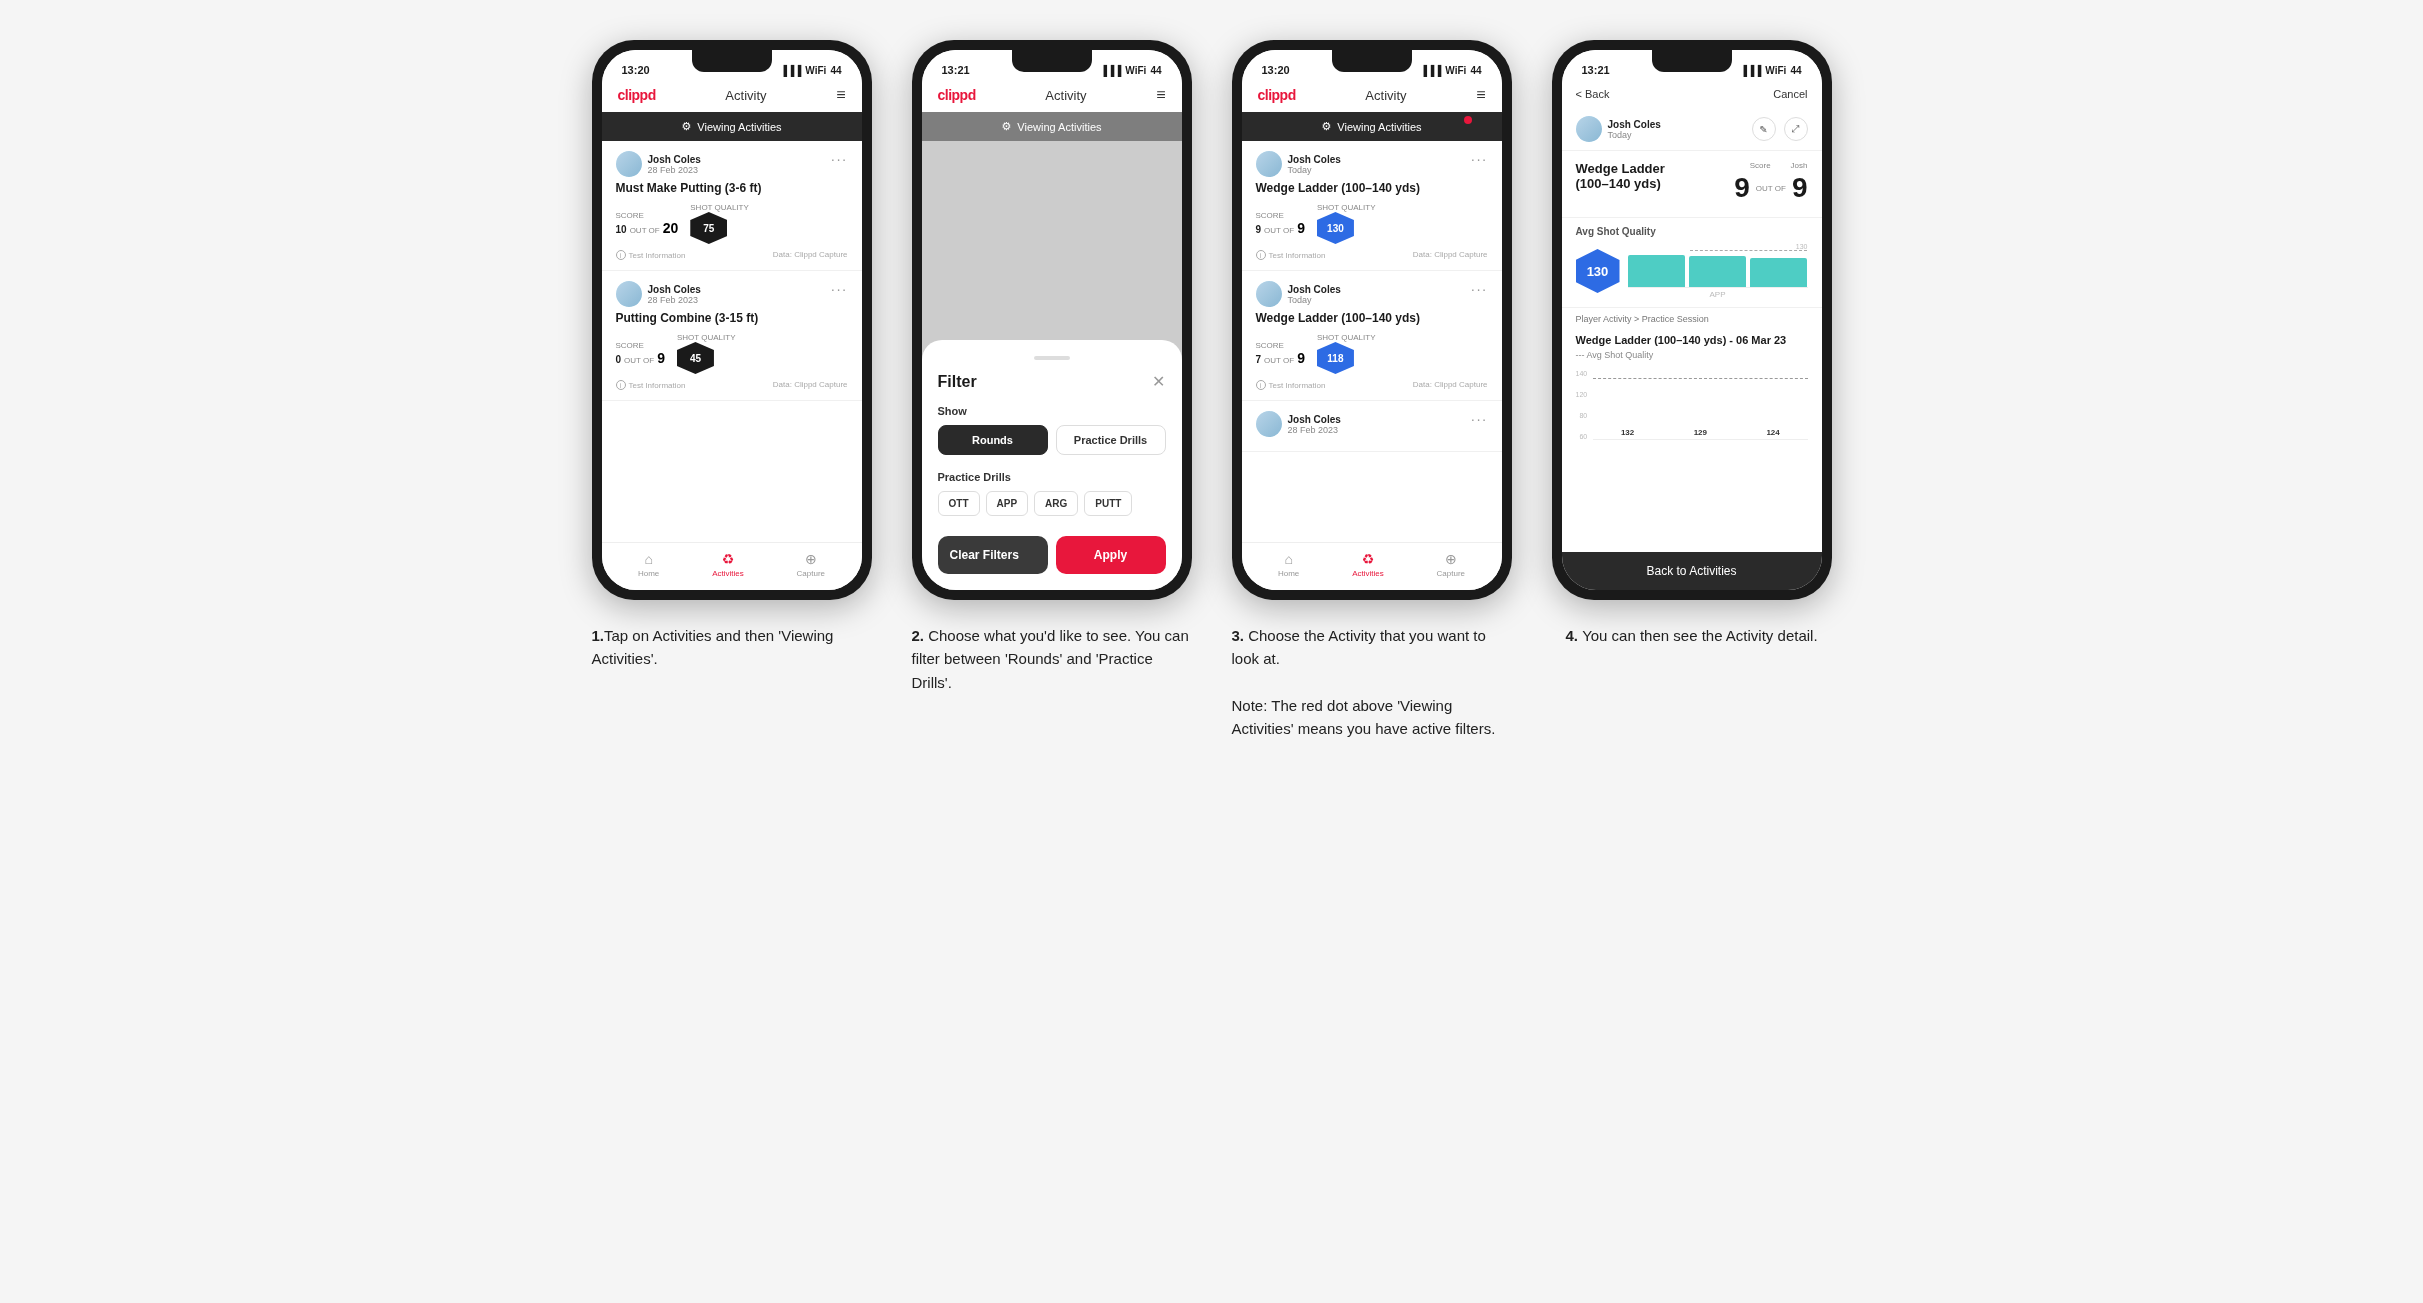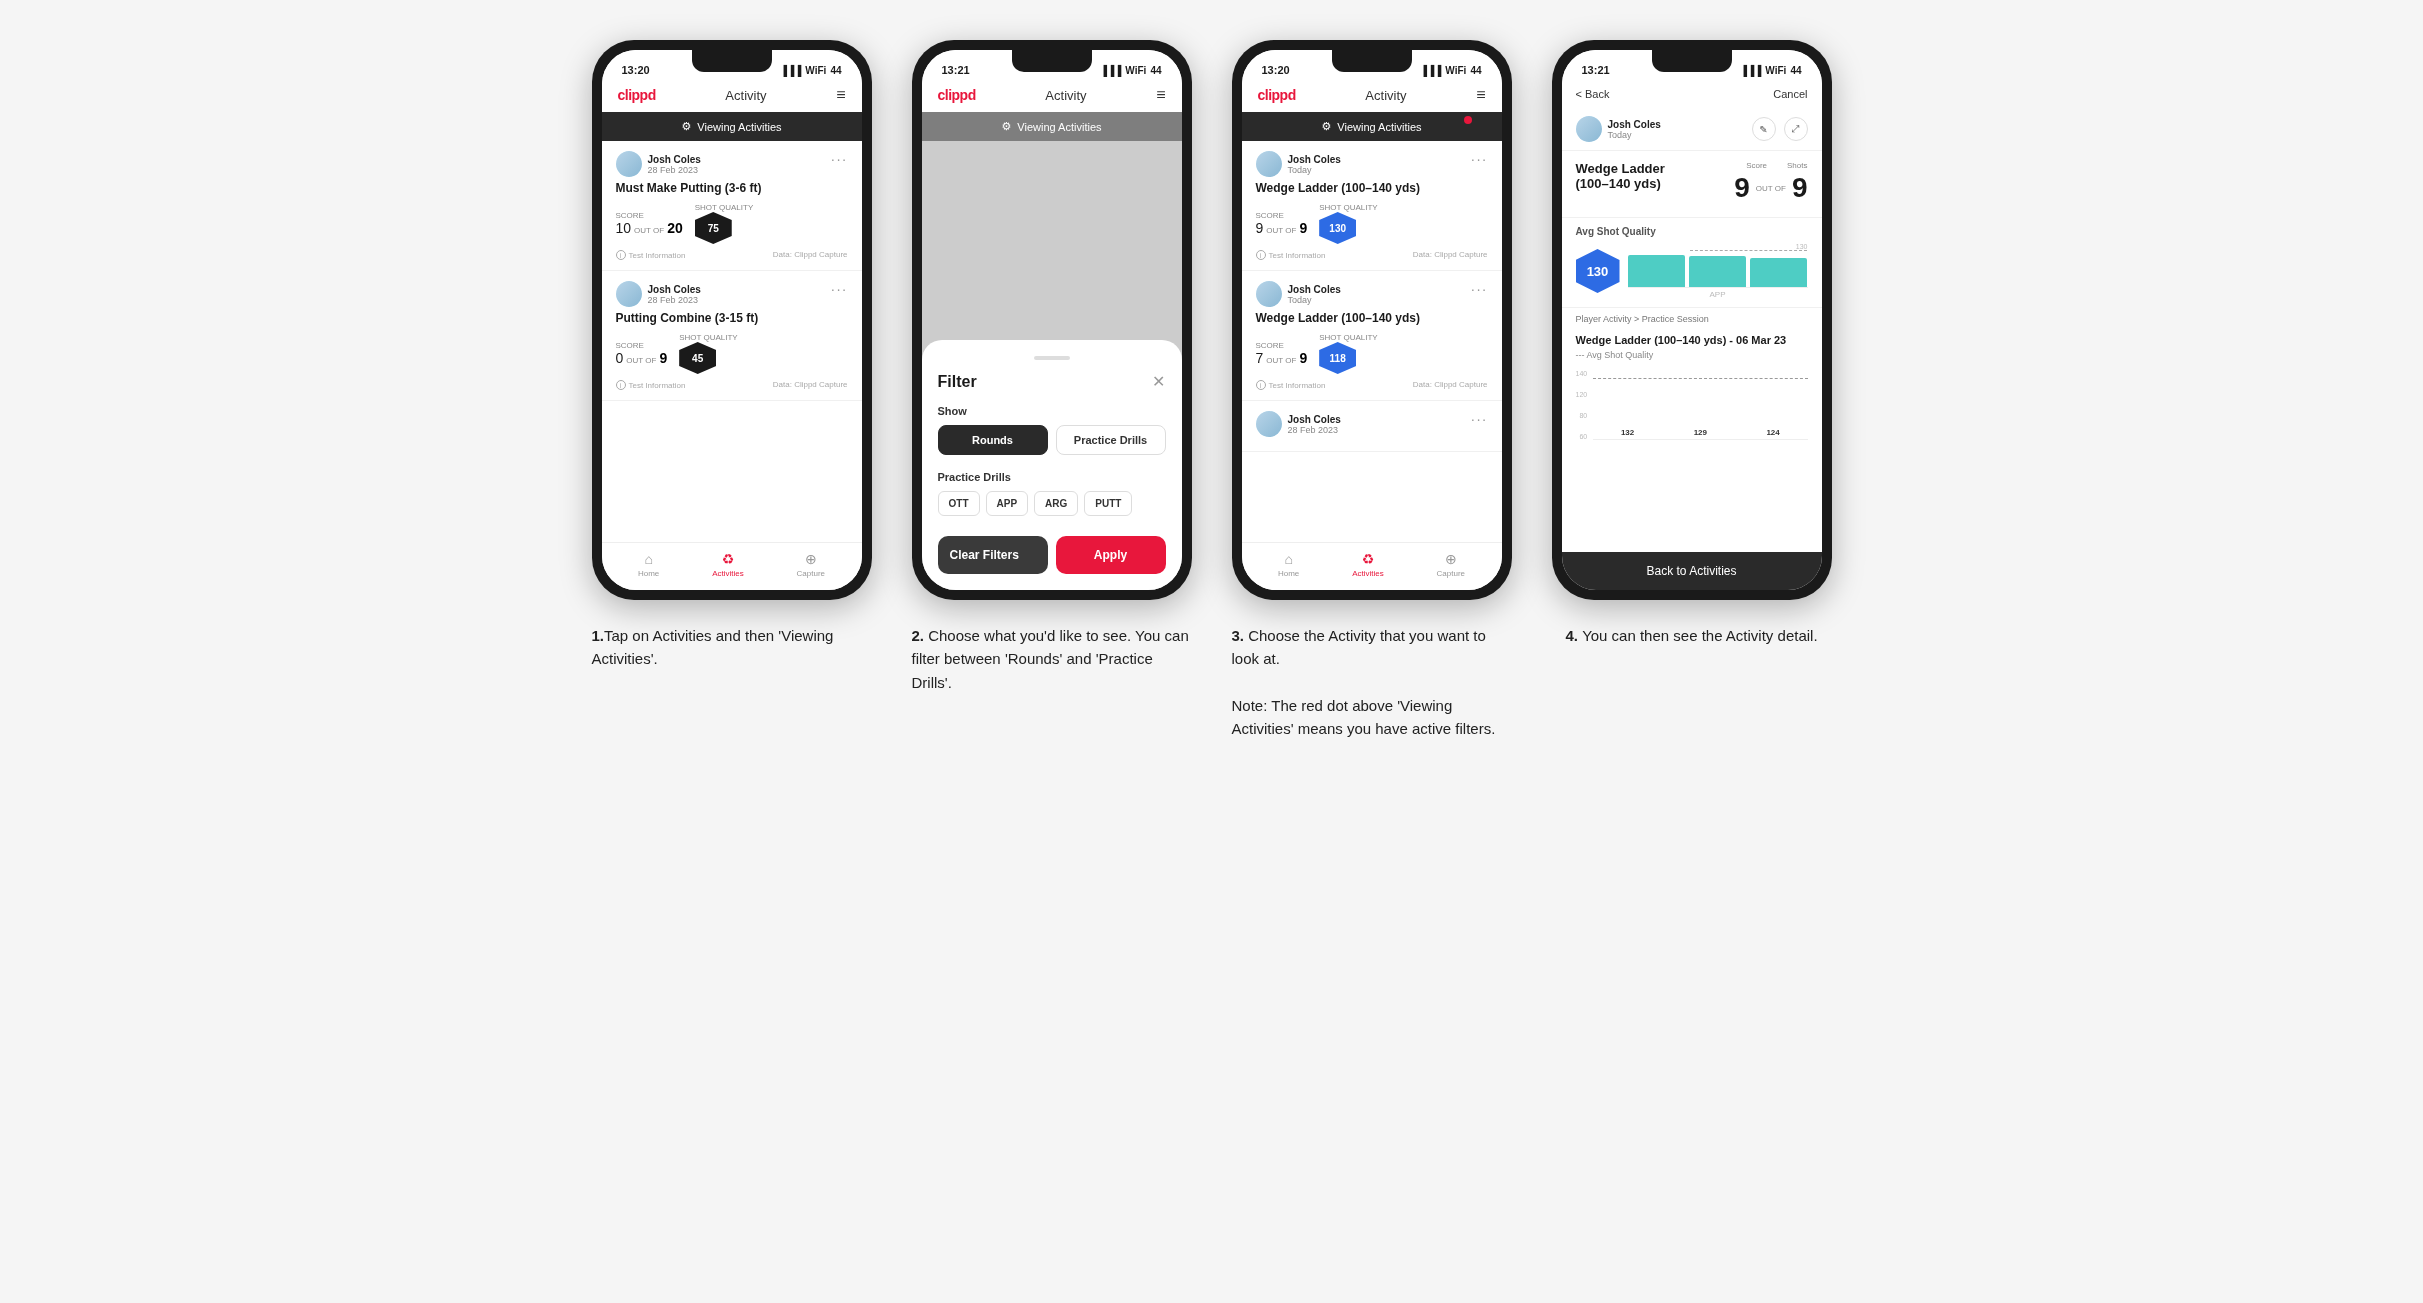--- a/index.html
+++ b/index.html
@@ -188,22 +188,22 @@
     .stat-block {
       display: flex;
       flex-direction: column;
     }
     .stat-label {
       font-size: 8px;
       color: #888;
       text-transform: uppercase;
     }
     .stat-value {
-      font-size: 14px;
-      font-weight: 400;
+      font-size: 10px;
+      font-weight: 700;
       color: #1a1a1a;
     }
     .out-of {
       font-size: 8px;
       color: #888;
       font-weight: 400;
     }
     .stat-of-value {
       font-size: 14px;
       font-weight: 700;
@@ -899,21 +899,21 @@
           </div>
         </div>
 
         <div style="display:flex;padding:10px 14px 6px;align-items:flex-start;gap:10px;border-bottom:1px solid #f0f0f0;">
           <div style="flex:1;">
             <div class="detail-drill-title">Wedge Ladder<br>(100–140 yds)</div>
           </div>
           <div style="display:flex;flex-direction:column;align-items:flex-end;gap:2px;">
             <div class="score-shots-labels">
               <span class="ss-label">Score</span>
-              <span class="ss-label">Shots</span>
+              <span class="ss-label">Josh</span>
             </div>
             <div style="display:flex;align-items:center;gap:6px;">
               <span class="big-score">9</span>
               <span style="font-size:8px;color:#888;">OUT OF</span>
               <span class="big-score">9</span>
             </div>
           </div>
         </div>
 
         <div class="chart-section">

